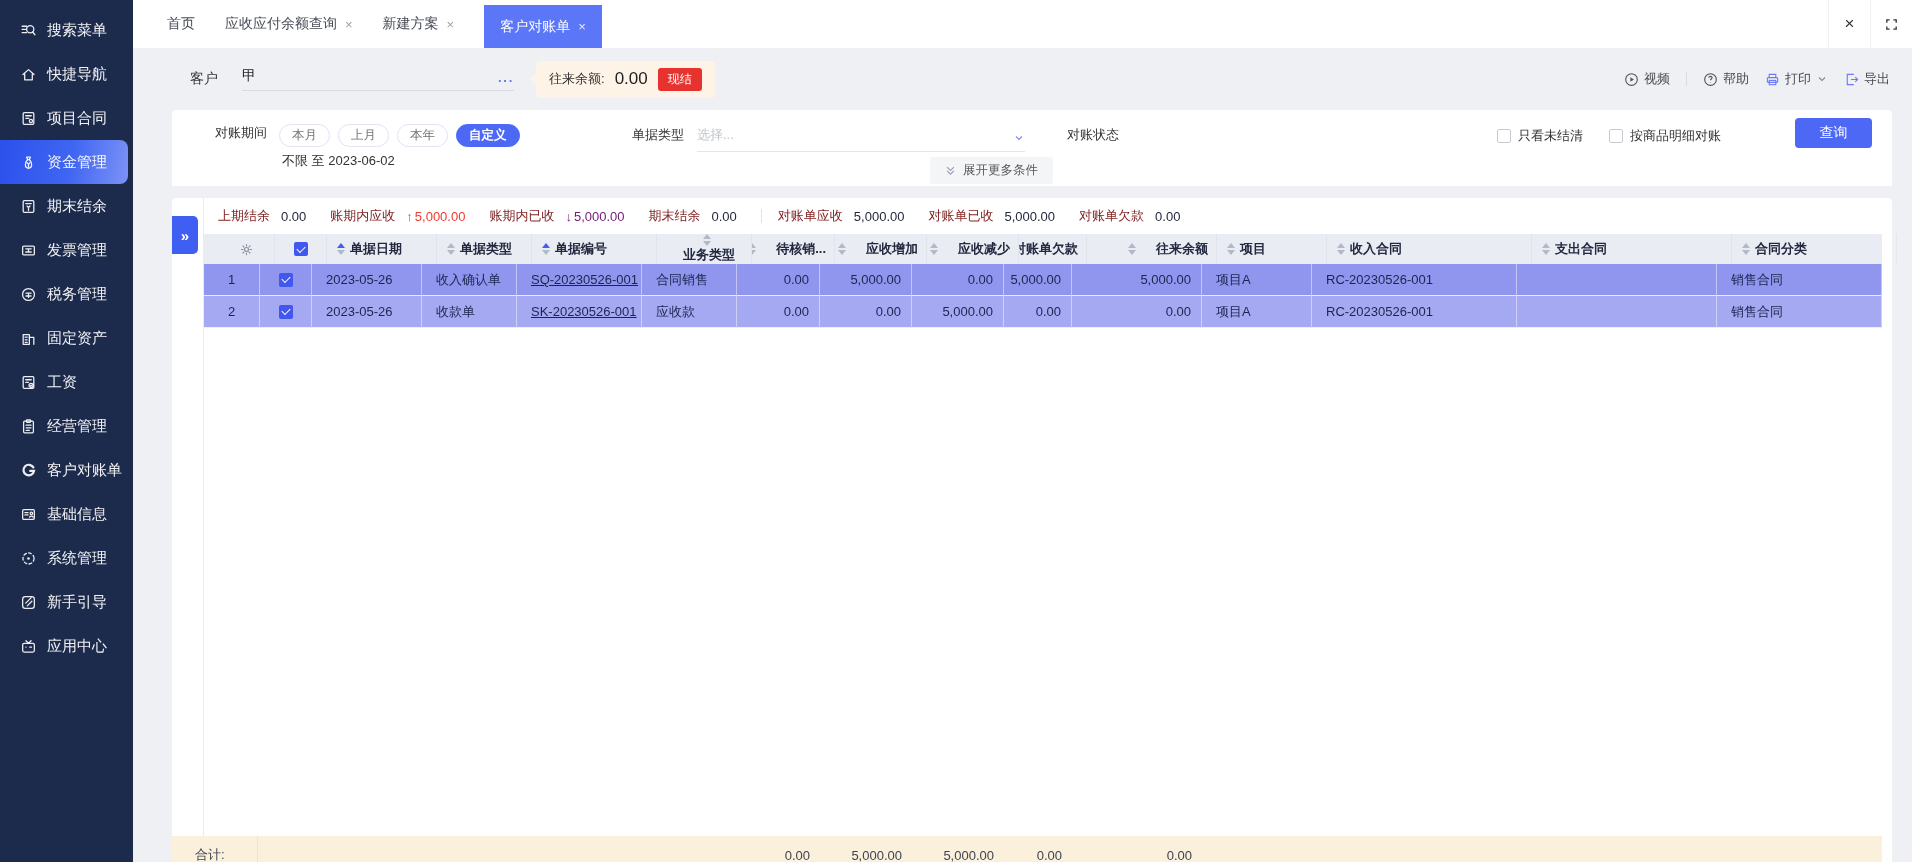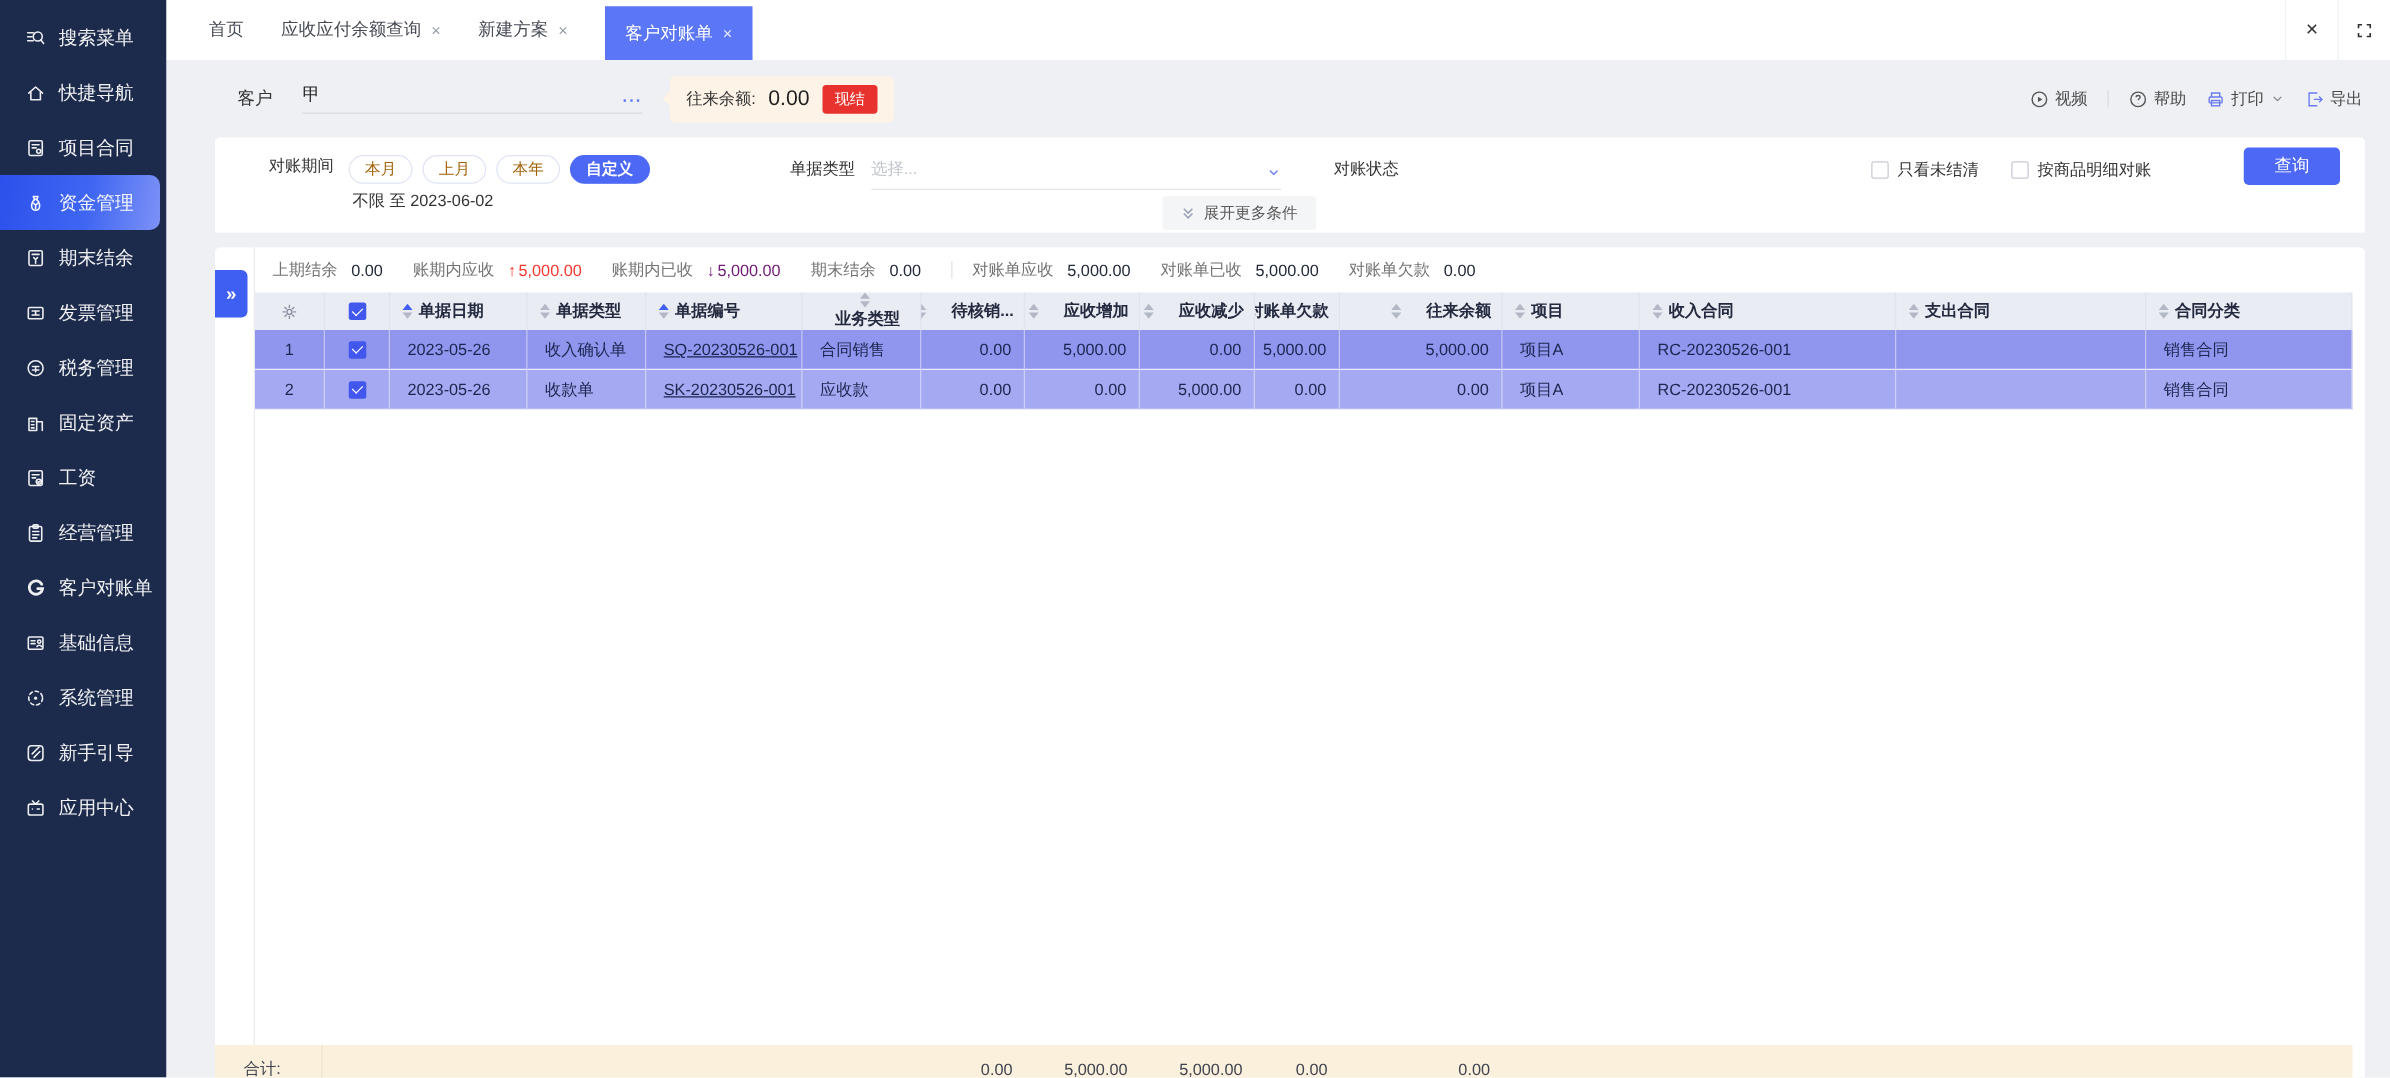--- a/index.html
+++ b/index.html
@@ -34,49 +34,49 @@
   .settle-badge { background:#e8322e; color:#fff; font-size:12px; padding:3px 10px; border-radius:3px; cursor:pointer; }
   .page-actions { margin-left:auto; margin-right:22px; display:flex; align-items:center; gap:16px; font-size:13px; color:#4a4a4a; }
   .action { display:flex; align-items:center; gap:5px; cursor:pointer; }
   .action .a-icon { display:inline-flex; width:15px; height:15px; }
   .v-divider { width:1px; height:14px; background:#dcdcdc; }
   
   .filter-panel { position:absolute; left:172px; top:110px; width:1720px; height:76px; background:#fff; border-radius:4px 4px 0 0; }
   .f-label { font-size:13px; color:#333; }
   .f-period { position:absolute; left:43px; top:14px; display:flex; gap:12px; }
   .pills { display:flex; gap:8px; align-items:center; }
-  .pill { border:1px solid #dfe3f5; border-radius:12px; padding:3px 12px; font-size:12.5px; color:#a16207; background:#fff; cursor:pointer; line-height:1.2; }
+  .pill { border:1px solid #dfe3f5; border-radius:12px; padding:3px 12px; font-size:12.5px; color:#737373; background:#fff; cursor:pointer; line-height:1.2; }
   .pill.active { background:#4c68f5; border-color:#4c68f5; color:#fff; font-weight:bold; }
   .period-range { position:absolute; left:110px; top:42px; font-size:13px; color:#333; cursor:pointer; white-space:nowrap; }
   .f-select { position:absolute; top:16px; display:flex; gap:13px; }
   .f-select .sel-box { width:328px; border-bottom:1px solid #e3e5ea; padding-bottom:7px; display:flex; justify-content:space-between; align-items:flex-end; cursor:pointer; }
   .sel-placeholder { color:#c0c4cc; font-size:13px; }
   .sel-value { color:#333; font-size:13px; }
   .chev { width:12px; height:12px; display:inline-flex; }
   .f-checks { position:absolute; left:1325px; top:17px; display:flex; gap:26px; }
   .f-check { display:flex; align-items:center; gap:7px; cursor:pointer; }
   .cbox { width:14px; height:14px; border:1px solid #c6cad2; border-radius:2px; background:#fff; flex:none; }
   .search-btn { position:absolute; right:20px; top:8px; width:77px; height:30px; background:#4c68f5; border:none; border-radius:4px; color:#fff; font-size:14px; cursor:pointer; font-family:inherit; }
   .expand-btn { position:absolute; bottom:2px; left:50%; margin-left:-102px; background:#f4f5f7; border:none; border-radius:3px; color:#595959; font-size:12.5px; padding:5px 15px; display:flex; align-items:center; gap:7px; cursor:pointer; font-family:inherit; }
   
   .table-panel { position:absolute; left:172px; top:198px; width:1720px; height:676px; background:#fff; border-radius:4px 4px 0 0; }
   .rail { position:absolute; left:0; top:0; bottom:38px; width:32px; border-right:1px solid #e9ebf1; }
   .collapse-handle { position:absolute; left:0; top:18px; width:26px; height:38px; background:#3f5ef2; border:none; border-radius:0 5px 5px 0; color:#fff; font-size:15px; font-weight:bold; cursor:pointer; z-index:3; font-family:inherit; }
   .summary { margin-left:32px; padding-left:14px; height:36px; display:flex; align-items:center; font-size:13px; }
   .sum-item { display:flex; align-items:center; margin-right:24px; white-space:nowrap; }
-  .sum-item .s-label { color:#737373; }
+  .sum-item .s-label { color:#7f1d1d; }
   .sum-item .s-value { color:#23293a; margin-left:11px; }
   .sum-item.up .s-value { color:#f5392f; }
   .sum-item.down .s-value { color:#701a75; }
   .sum-arrow { font-weight:bold; margin-right:2px; }
   .sum-divider { width:1px; height:14px; background:#e1e3e9; margin:0 16px 0 0; }
   .grid { margin-left:32px; width:1678px; }
   .trow { display:flex; width:1678px; }
   .cell { flex:none; display:flex; align-items:center; overflow:hidden; white-space:nowrap; }
-  .thead { height:30px; background:#e9ecf3; }
+  .thead { height:30px; background:#e9ecf3;padding-left:15px; }
   .thead .cell { font-weight:bold; color:#23293f; border-right:1px solid rgba(31,41,80,.04); }
   .tbody .trow { height:32px; color:#1b2650; }
   .tbody .cell { border-right:1px solid rgba(255,255,255,.45); border-bottom:1px solid rgba(255,255,255,.8); }
   .al { padding-left:14px; justify-content:flex-start; }
   .ar { padding-right:10px; justify-content:flex-end; }
   .ac { justify-content:center; }
   .hl { padding-left:10px; justify-content:flex-start; }
   .hr { padding-right:8px; justify-content:flex-end;gap:15px; }
   .carets { display:inline-flex; flex-direction:column; gap:2px; margin-right:5px; }
   .car-up { width:0; height:0; border-left:4px solid transparent; border-right:4px solid transparent; border-bottom:5px solid #b3b8c7; }

